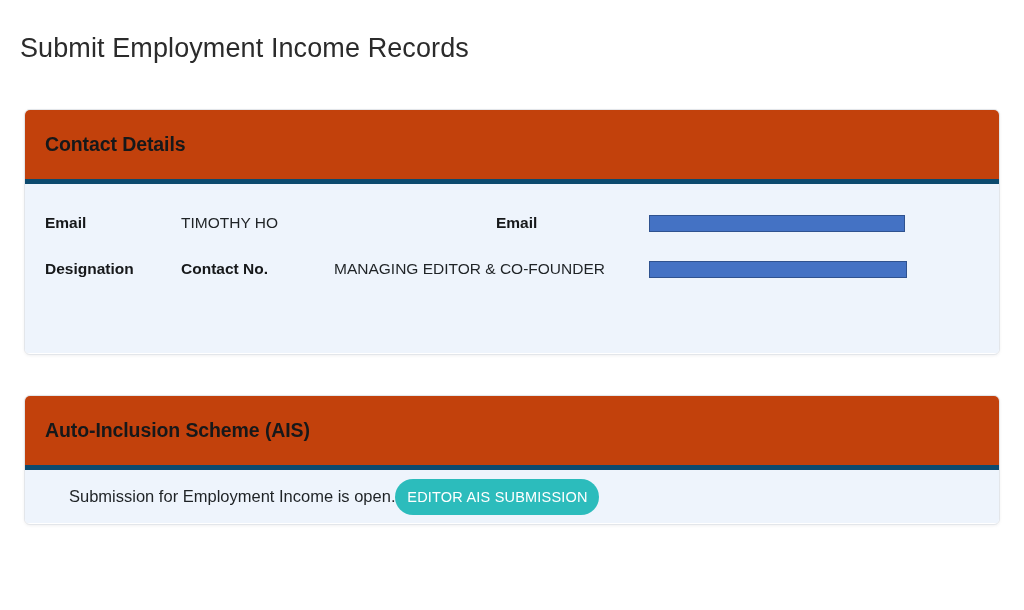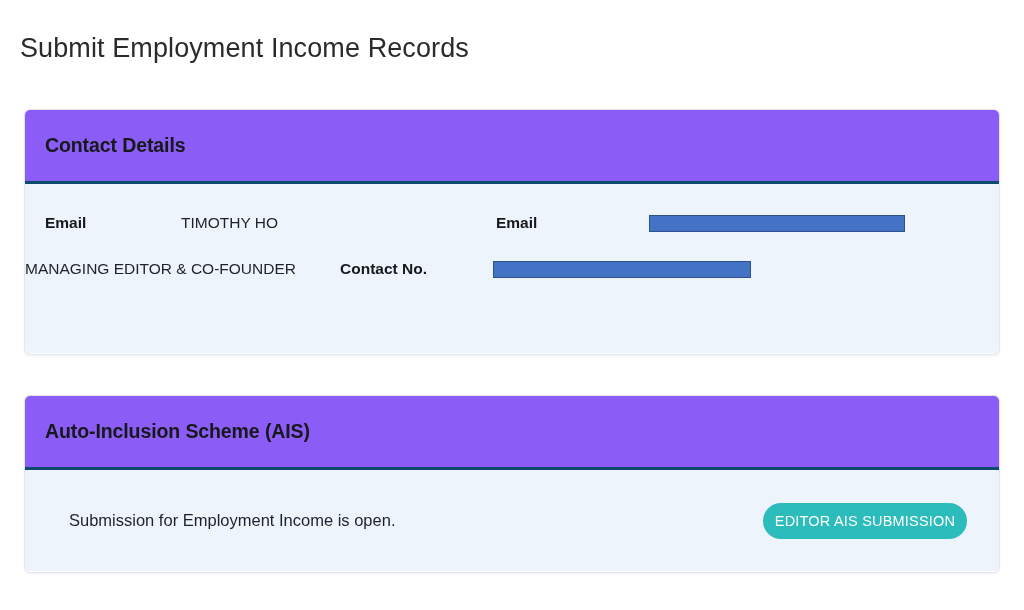--- a/index.html
+++ b/index.html
@@ -41,30 +41,30 @@
     left: 24px;
     width: 976px;
     box-sizing: border-box;
     background: #ffffff;
     border: 1px solid #e3e6ea;
     border-radius: 6px;
     box-shadow: 0 1px 3px rgba(16,24,40,0.06);
     overflow: hidden;
   }
   #card-contact { top: 109px; height: 246px; }
-  #card-ais     { top: 395px; height: 178px; }
+  #card-ais     { top: 395px; height: 130px; }
 
   .card-header {
     height: 74px;
-    background: #8b5cf6;
+    background: #c2410c;
     display: flex;
     align-items: center;
     padding-left: 20px;
     box-sizing: border-box;
-    border-bottom: 3px solid #0c4a6e;
+    border-bottom: 5px solid #0c4a6e;
   }
   .card-header-title {
     font-size: 19.5px;
     font-weight: bold;
     color: #16181a;
     letter-spacing: -0.1px;
   }
 
   .card-body {
     background: #eef4fc;
@@ -142,21 +142,21 @@
     font-size: 14px;
     letter-spacing: 0.2px;
     cursor: pointer;
     white-space: nowrap;
   }
 
   
   .ais-body-inner {
     display: flex;
     align-items: center;
-    justify-content: space-between;
+    justify-content: flex-start;
     height: 100%;
     padding: 0 30px 0 44px;
     box-sizing: border-box;
   }
   .ais-message {
     font-size: 16.5px;
     font-weight: normal;
     color: #1f2326;
     line-height: 27px;
   }
@@ -197,25 +197,28 @@
           </div>
           <div class="dcell value-cell2">
             <span class="redaction-wrap">
               <span class="redaction-ghost"></span>
               <span class="redaction" id="redaction-email"></span>
             </span>
           </div>
         </div>
 
         <div class="detail-row">
+          <div class="dcell label-cell">
+            <span class="detail-label">Designation</span>
+          </div>
+          <div class="dcell label-cell2">
+            <span class="detail-label">Contact No.</span>
+          </div>
           <div class="dcell value-cell">
             <span class="detail-value">MANAGING EDITOR &amp; CO-FOUNDER</span>
-          </div>
-          <div class="dcell label-cell2">
-            <span class="detail-label">Contact No.</span>
           </div>
           <div class="dcell value-cell2">
             <span class="redaction-wrap">
               <span class="redaction-ghost"></span>
               <span class="redaction" id="redaction-contact"></span>
             </span>
           </div>
         </div>
 
       </div>

